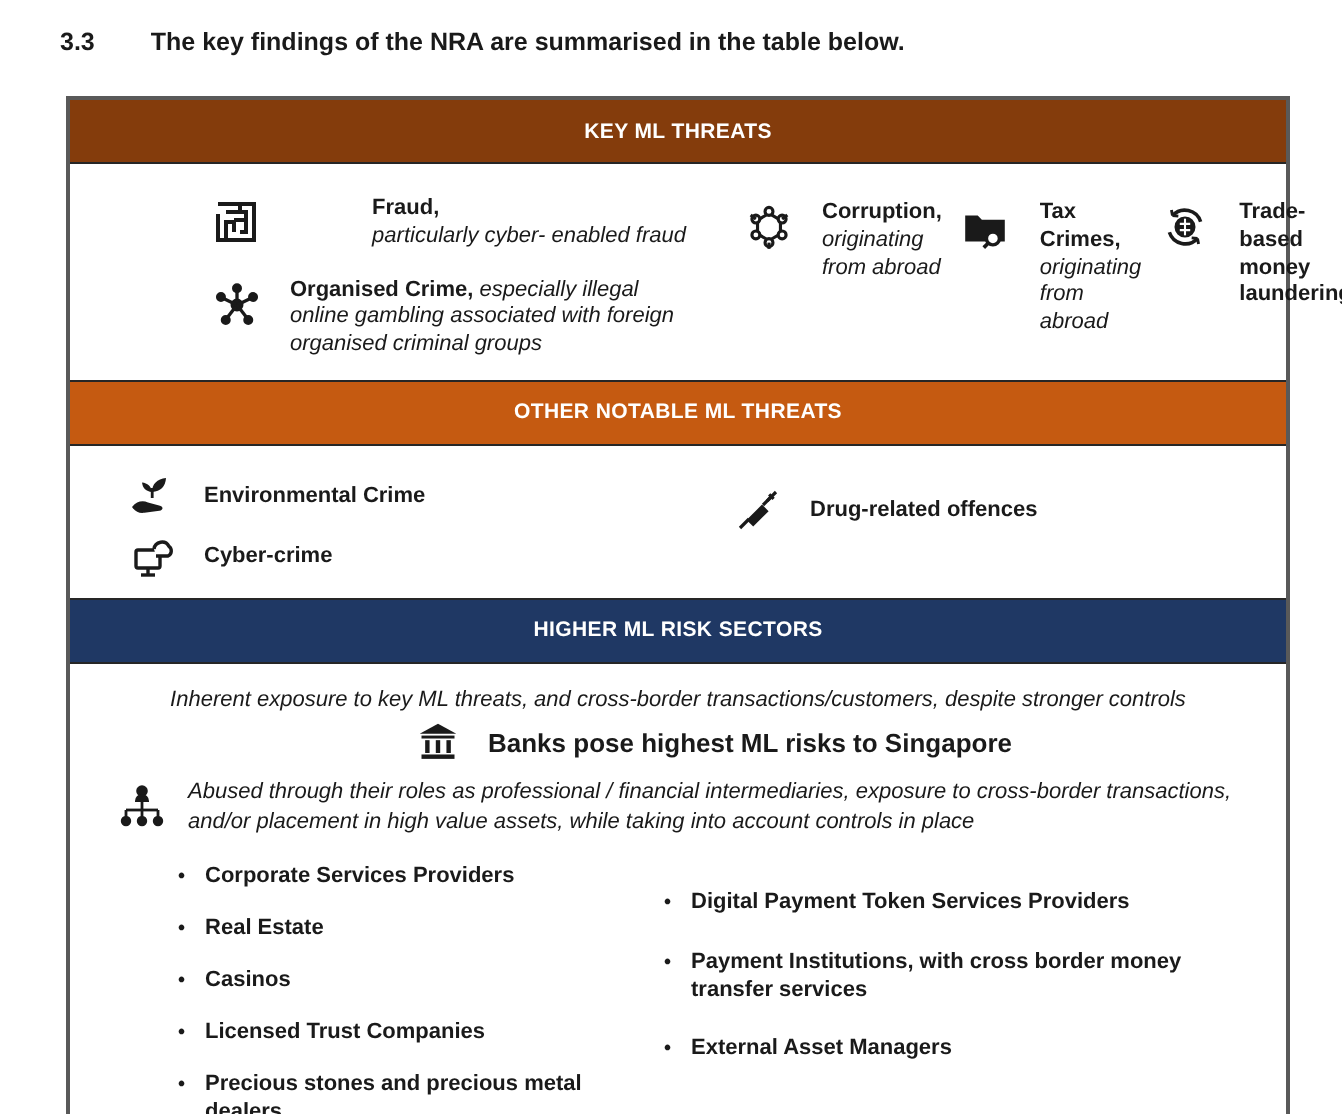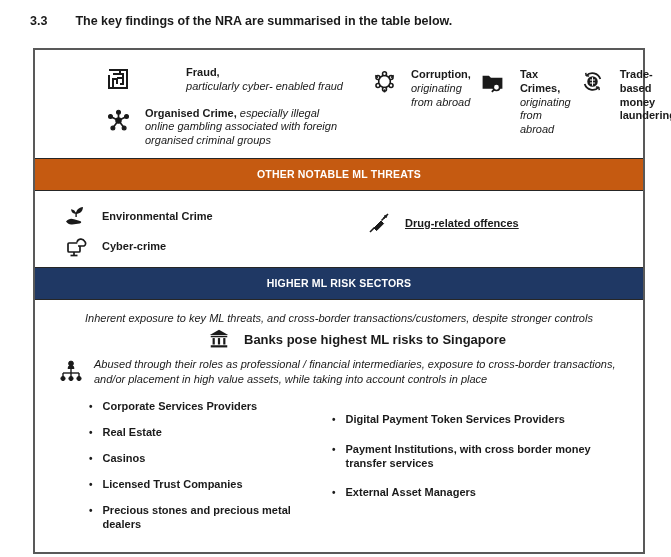--- a/index.html
+++ b/index.html
@@ -26,21 +26,21 @@
   .t-right { padding-left:28px; display:flex; flex-direction:row; gap:9px; padding-top:2px; }
   .threat-row { display:flex; gap:14px; align-items:flex-start; line-height:1.25;justify-content:space-between; }
   .threat-row .icon { flex:0 0 26px; display:flex; justify-content:center; margin-top:1px; }
   .t-title { font-weight:bold; }
   .t-desc  { font-style:italic; }
   .stacked .t-title { display:block; }
 
   
   .other { display:grid; grid-template-columns:308px 1fr; min-height:70px; box-sizing:border-box; padding:13px 6px 8px 0; font-size:11px; }
   .o-left  { padding-left:27px; display:flex; flex-direction:column; gap:5px; }
-  .o-right { padding-left:22px; padding-top:6px;text-decoration:underline; }
+  .o-right { padding-left:22px; padding-top:6px; }
   .simple-row { display:flex; gap:13px; align-items:center; font-weight:bold; }
   .simple-row .icon { flex:0 0 27px; display:flex; justify-content:center; }
 
   
   .sectors { min-height:223px; box-sizing:border-box; padding:9px 0 10px 0; font-size:11px; }
   .note-center { text-align:center; font-style:italic; margin:2px 16px 3px 16px; line-height:1.3; }
   .banks-line { display:flex; justify-content:center; align-items:center; gap:14px; font-weight:bold; font-size:13px; margin:1px 0 5px 0;padding-left:36px; }
   .abused { display:flex; gap:9px; padding:2px 12px 0 24px; font-style:italic; line-height:1.35; }
   .abused .icon { flex:0 0 26px; margin-top:3px; }
   .bullets { display:grid; grid-template-columns:240px 1fr; padding:12px 10px 0 54px; font-weight:bold; }
@@ -54,20 +54,23 @@
 </head>
 <body>
 
 <div class="heading-row">
   <span>3.3</span>
   <span>The key findings of the NRA are summarised in the table below.</span>
 </div>
 
 <div class="doc-table">
 
+  <div class="band first" style="background-color: rgb(132, 60, 12);">
+    <span>KEY ML THREATS</span>
+  </div>
 
   <div class="threats">
     <div class="t-left">
       <div class="threat-row stacked">
         <span class="icon">
           <svg width="24" height="24" viewBox="0 0 24 24" fill="none" stroke="#1a1a1a" stroke-width="2">
             <path d="M3 3h18v18H3V8"></path>
               <path d="M7 21v-9h4v5"></path>
               <path d="M7 7h10v10h-3"></path>
               <path d="M11 11h6"></path>

